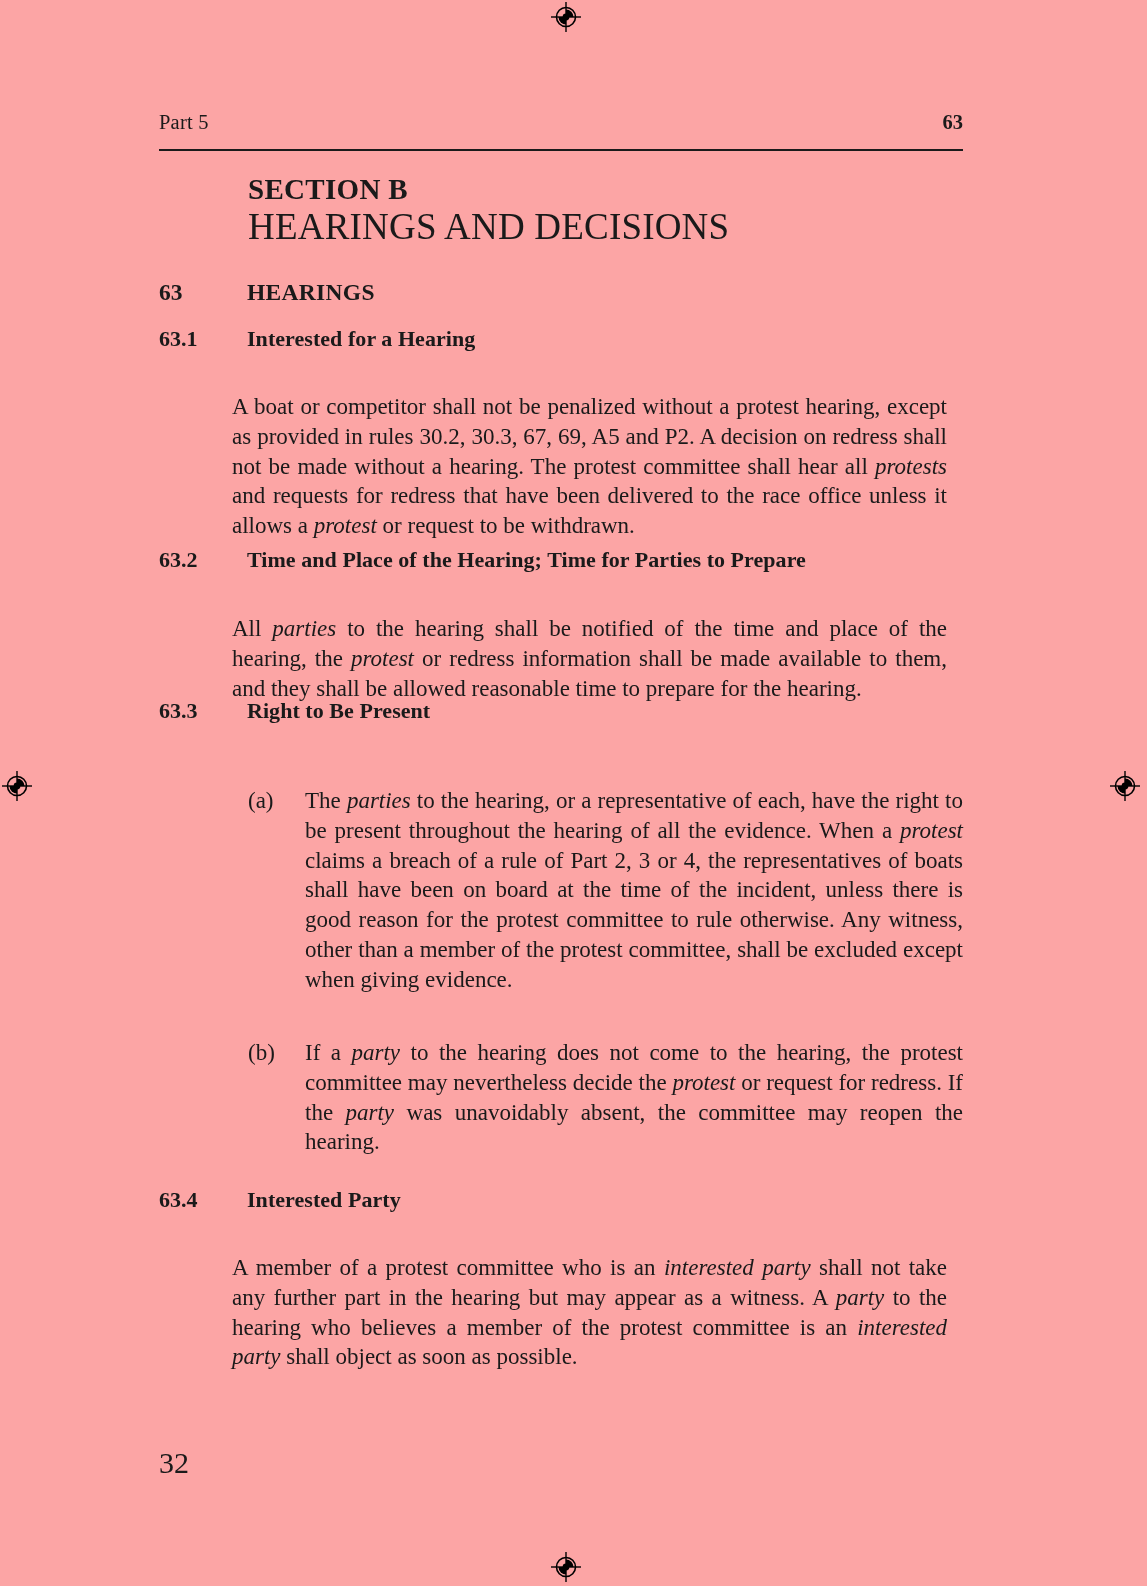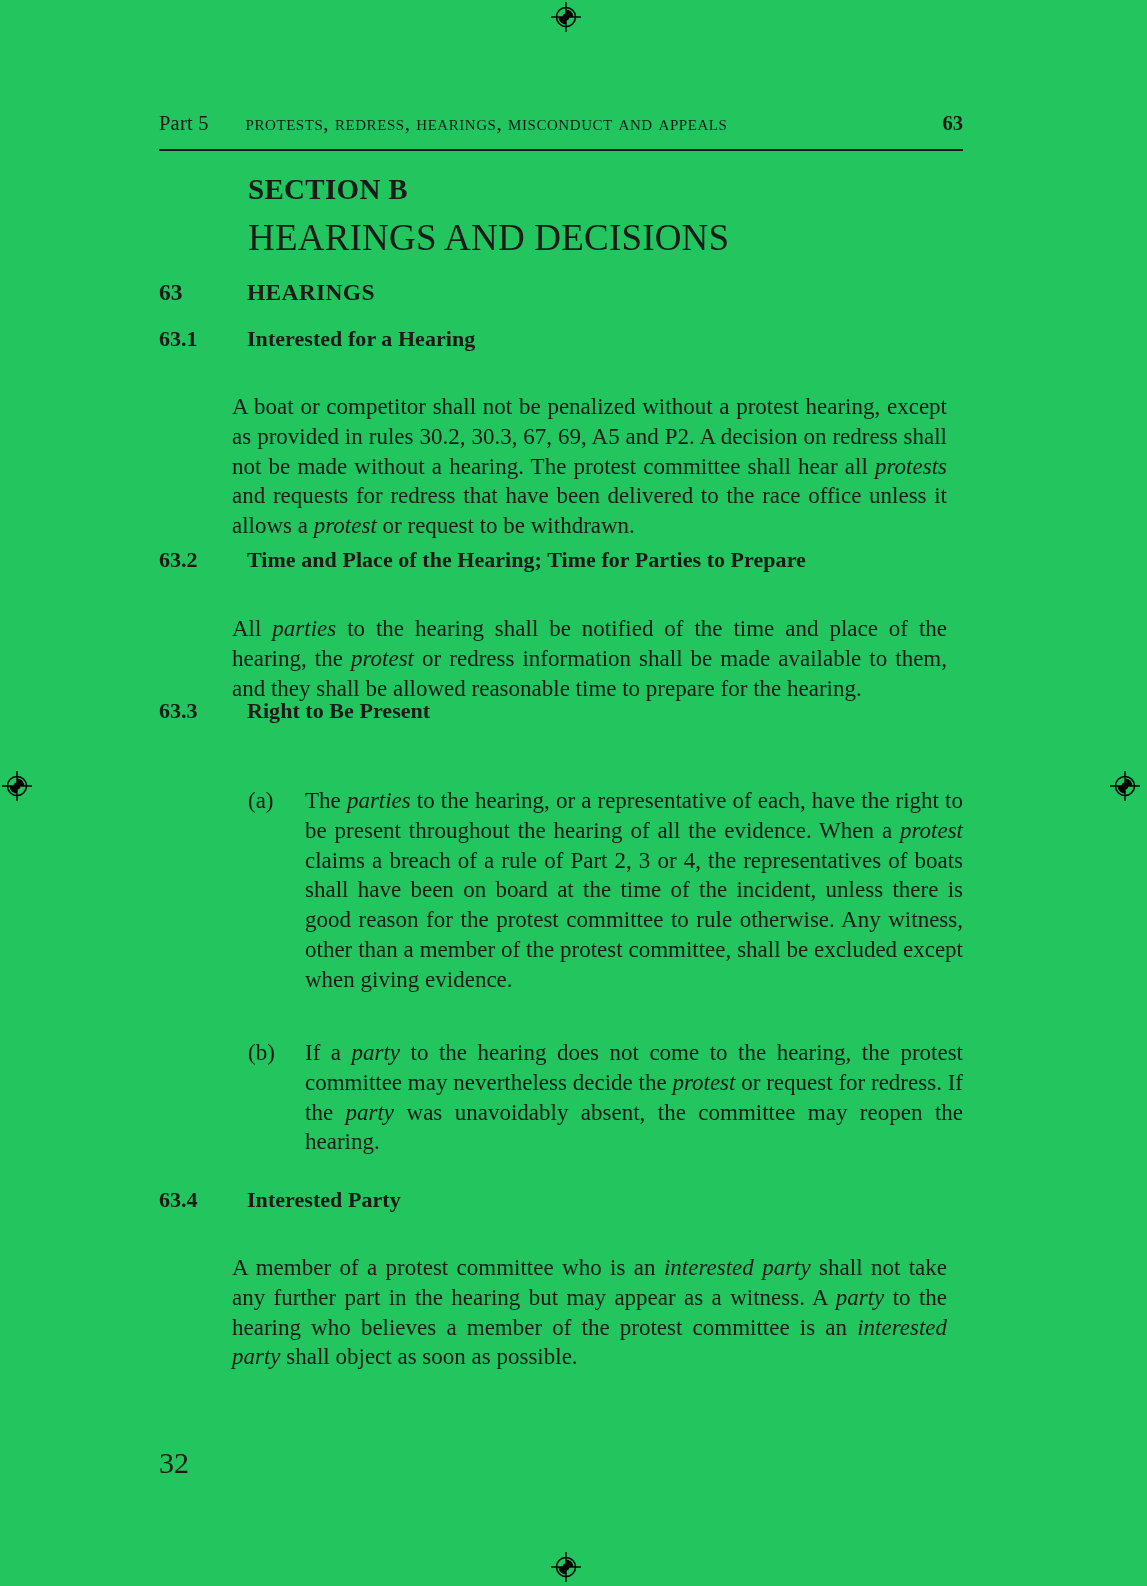--- a/index.html
+++ b/index.html
@@ -9,21 +9,21 @@
   }
   body {
     font-family: "Liberation Serif", "DejaVu Serif", serif;
     color: #1a1a1a;
   }
   #page {
     position: relative;
     width: 1147px;
     height: 1586px;
     overflow: hidden;
-    background: #22c55e;
+    background: #fca5a5;
   }
 
   
   .regmark {
     position: absolute;
     width: 30px;
     height: 30px;
     pointer-events: none;
   }
   .regmark svg { display: block; }
@@ -71,21 +71,21 @@
     position: absolute;
     left: 248px;
     top: 173px;
     font-size: 29px;
     font-weight: bold;
     letter-spacing: 0.3px;
   }
   .section-title {
     position: absolute;
     left: 248px;
-    top: 217px;
+    top: 206px;
     font-size: 37px;
     font-weight: normal;
     letter-spacing: 0.2px;
     line-height: 1.12;
   }
 
   
   .rule-head {
     position: absolute;
     display: flex;
@@ -191,21 +191,20 @@
       <line x1="0" y1="15" x2="30" y2="15" stroke="#000" stroke-width="1.4"></line>
       <circle cx="15" cy="15" r="9.5" fill="none" stroke="#000" stroke-width="1.6"></circle>
       <path d="M15 7.5 A7.5 7.5 0 0 1 22.5 15 L15 15 Z" fill="#000"></path>
       <path d="M15 22.5 A7.5 7.5 0 0 1 7.5 15 L15 15 Z" fill="#000"></path>
       <circle cx="15" cy="15" r="3.4" fill="#000"></circle>
     </svg>
   </div>
 
   <div class="running-head">
     <span class="rh-part">Part 5</span>
-    <span class="rh-title">PROTESTS, REDRESS, HEARINGS, MISCONDUCT AND APPEALS</span>
     <span class="rh-folio">63</span>
   </div>
   <div class="head-rule"></div>
 
   <div class="section-label">SECTION B</div>
   <div class="section-title">HEARINGS AND DECISIONS</div>
 
   <div class="rule-head level1" style="left:159px; top:279px;">
     <span class="num">63</span>
     <span class="ttl">HEARINGS</span>

